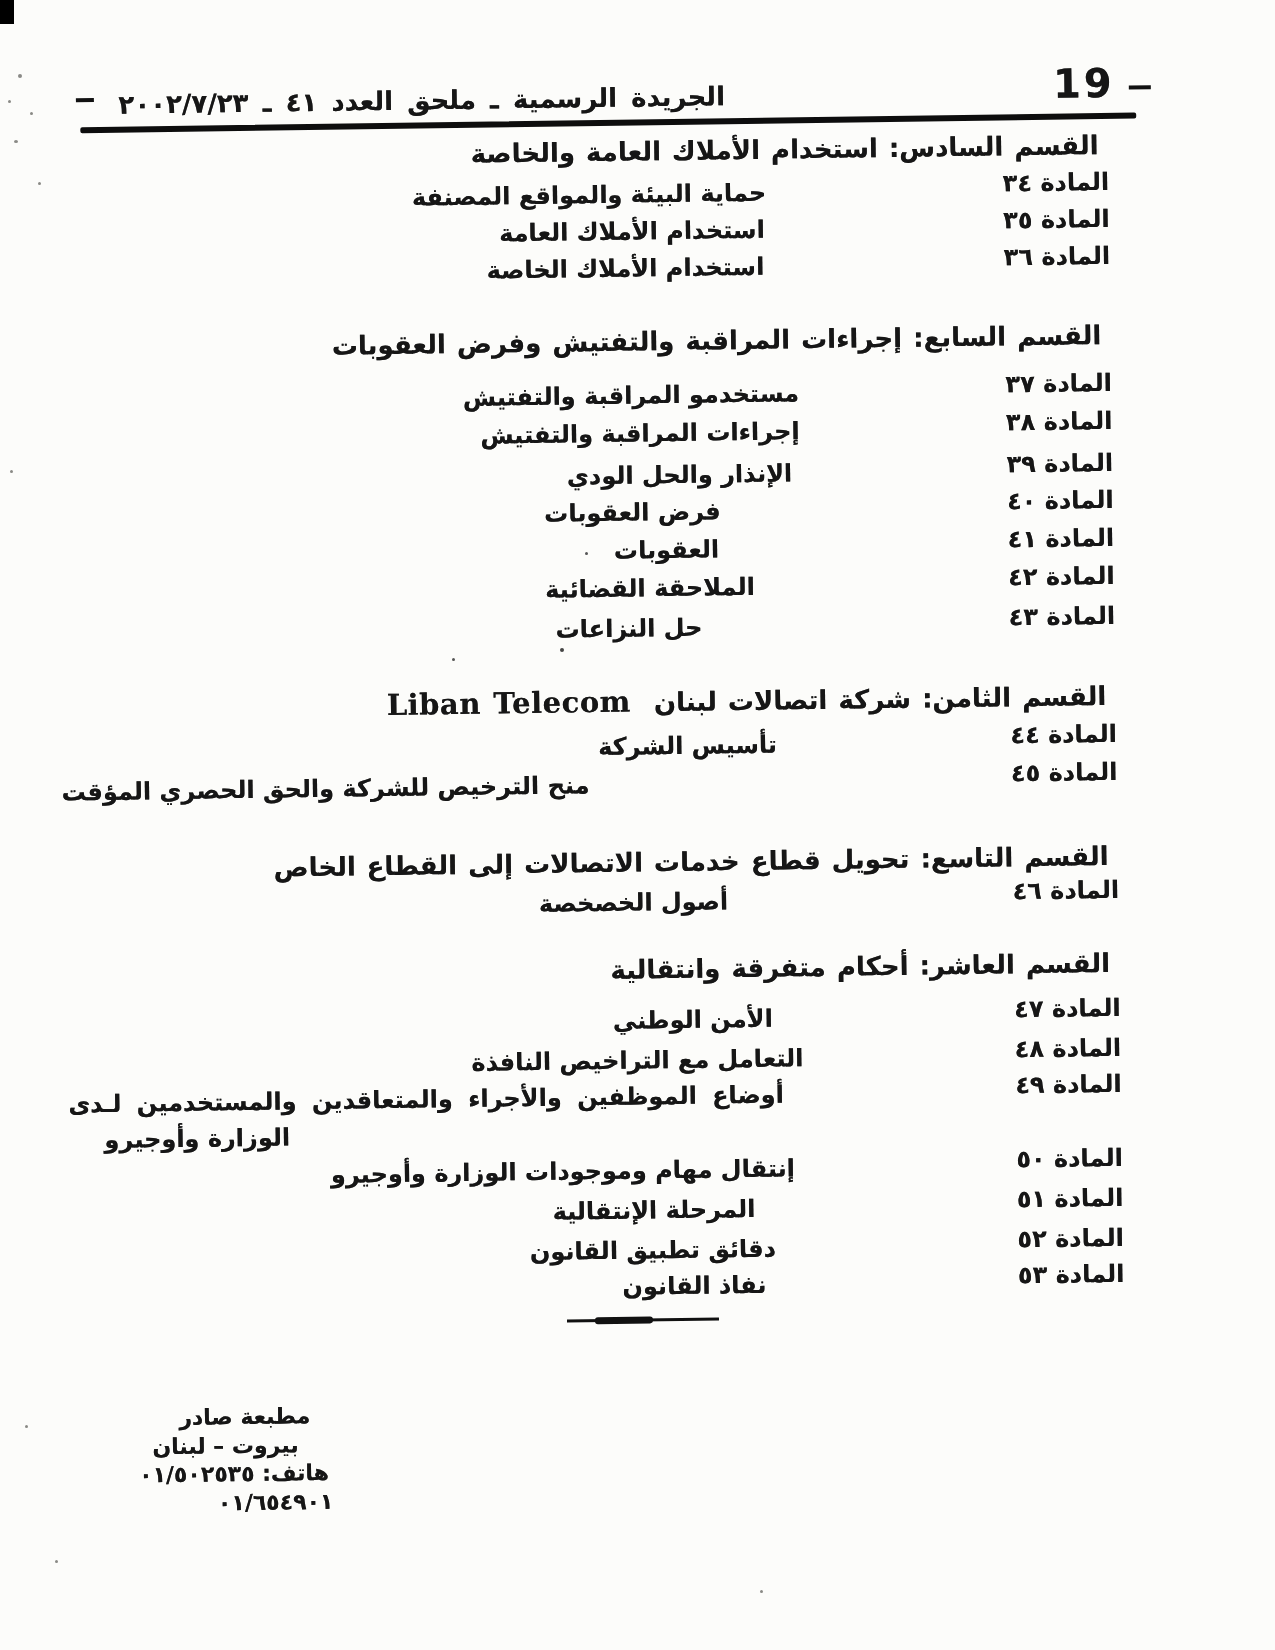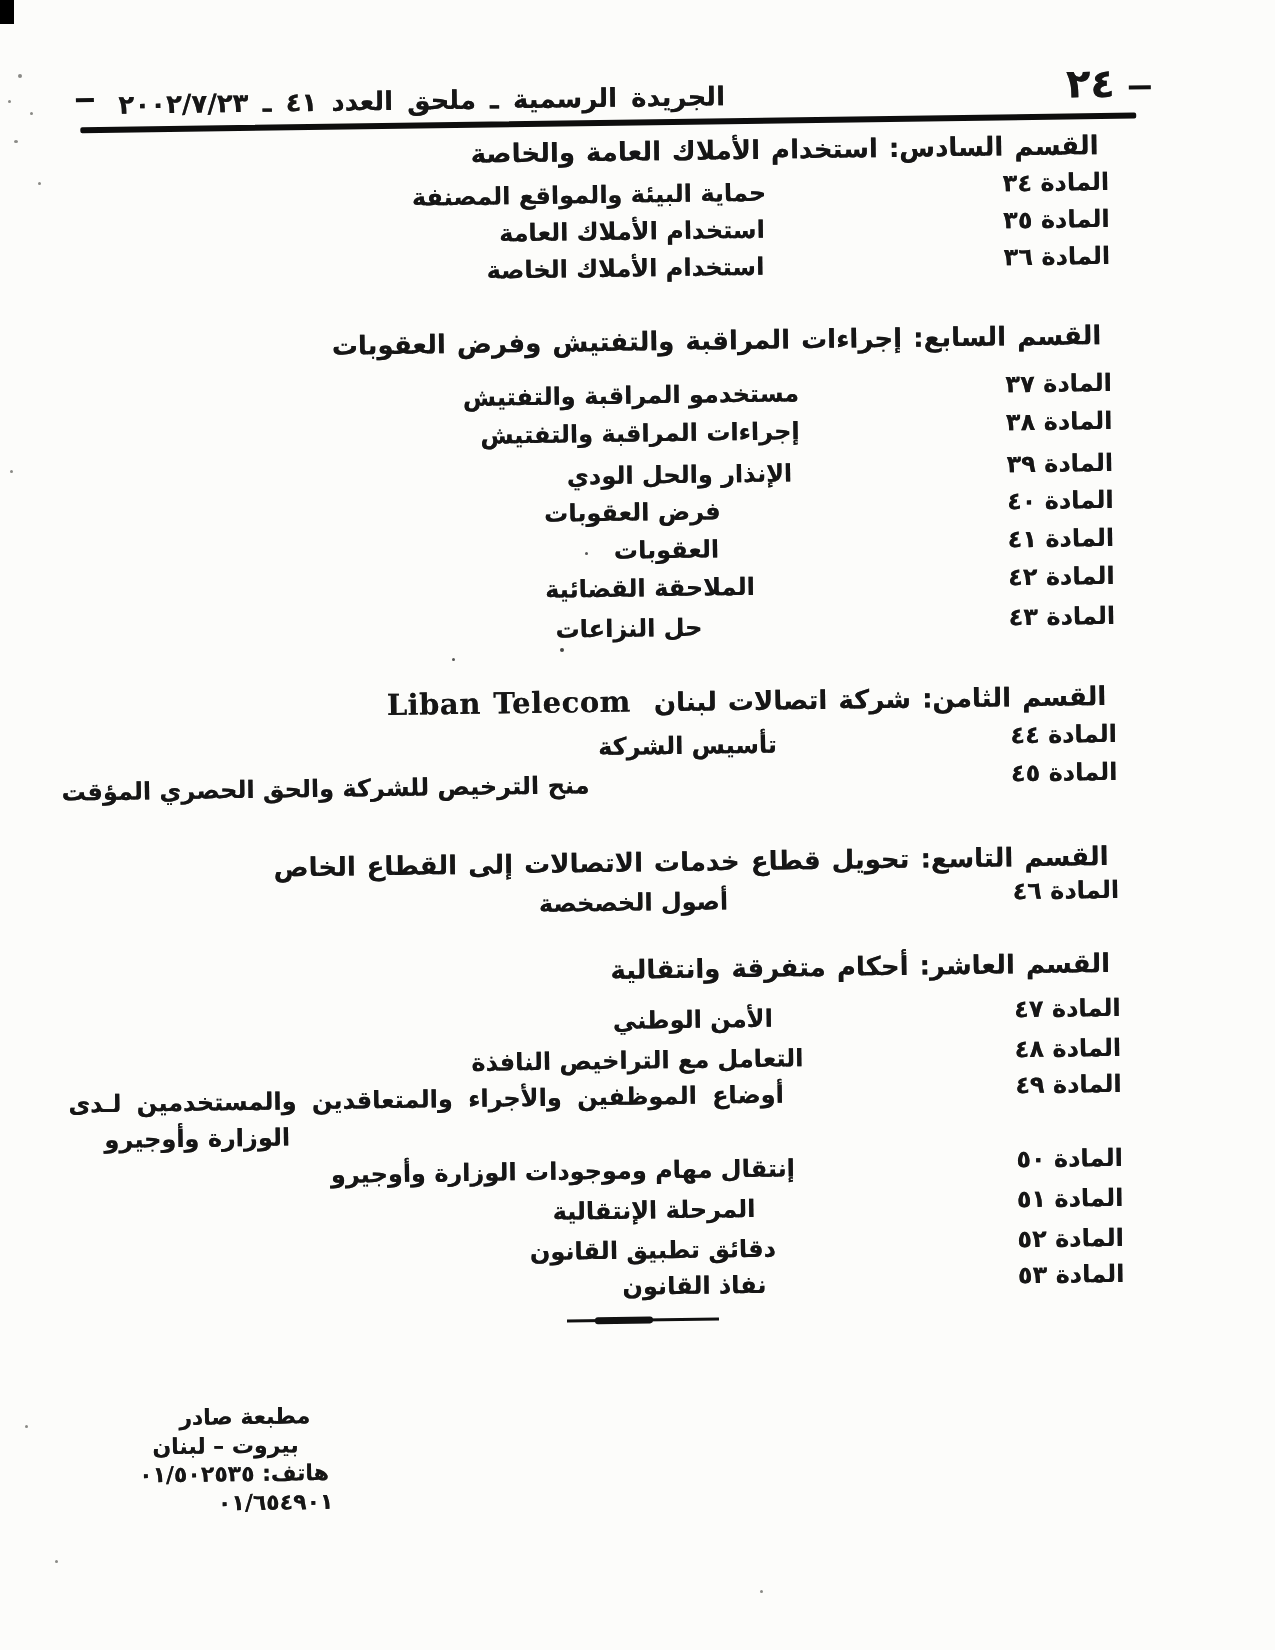--- a/index.html
+++ b/index.html
@@ -63,21 +63,21 @@
   <div class="spk" style="top:470px;left:10px;width:3px;height:3px;"></div>
   <div class="spk" style="top:648px;left:560px;width:4px;height:4px;background:#444;"></div>
   <div class="spk" style="top:658px;left:452px;width:3px;height:3px;background:#555;"></div>
   <div class="spk" style="top:552px;left:585px;width:3px;height:3px;background:#555;"></div>
   <div class="spk" style="top:1425px;left:25px;width:3px;height:3px;"></div>
   <div class="spk" style="top:1560px;left:55px;width:3px;height:3px;"></div>
   <div class="spk" style="top:1590px;left:760px;width:3px;height:3px;"></div>
 
   <div id="scan">
 
-    <div class="abs pagenum">٢٤</div>
+    <div class="abs pagenum">19</div>
     <div class="abs edge-dash"></div>
     <div class="abs masthead">الجريدة الرسمية ـ ملحق العدد ٤١ ـ ٢٠٠٢/٧/٢٣</div>
     <div class="abs left-dash"></div>
     <div class="abs rule"></div>
 
     <div class="abs sec" style="top:130px;">القسم السادس: استخدام الأملاك العامة والخاصة</div>
     <div class="row" style="top:168px;">
       <span class="lbl">المادة ٣٤</span>
       <span class="ttl">حماية البيئة والمواقع المصنفة</span>
     </div>

